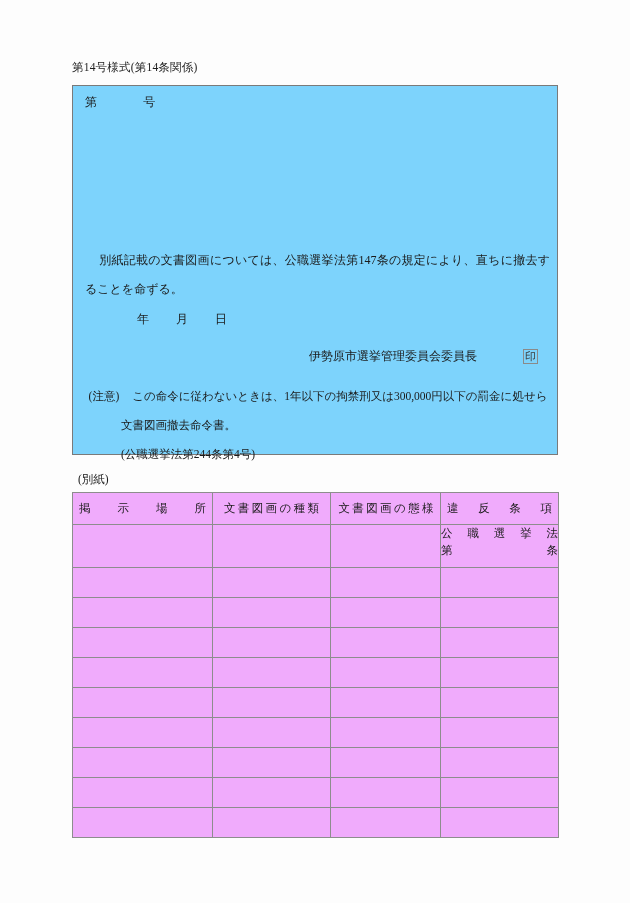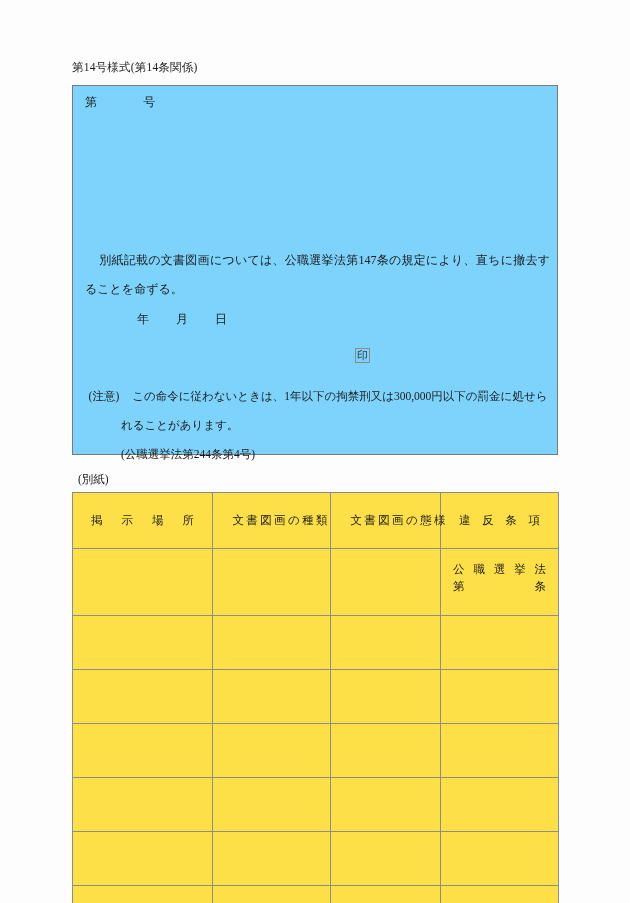--- a/index.html
+++ b/index.html
@@ -152,24 +152,24 @@
     top: 492px;
     width: 486px;
     border-collapse: collapse;
     table-layout: fixed;
     font-size: 11.5px;
     background: #fdfdfd;
   }
   .appendix-table td,
   .appendix-table th {
     border: 1px solid #8d8d8d;
-    padding: 12px;
+    padding: 0;
     vertical-align: top;
     font-weight: normal;
-    background: #fde047;
+    background: #f0abfc;
   }
   .appendix-table col.c1 { width: 140px; }
   .appendix-table col.c2 { width: 118px; }
   .appendix-table col.c3 { width: 110px; }
   .appendix-table col.c4 { width: 118px; }
 
   .appendix-table thead th {
     height: 31px;
     line-height: 31px;
     text-align: center;
@@ -221,26 +221,27 @@
 
 
 
     <div class="body-text"><span class="indent"></span><span>別紙記載の文書図画については、公職選挙法第147条の規定により、直ちに撤去することを命ずる。</span></div>
 
     <div class="date-line">
       <span>年</span><span class="sp"></span><span>月</span><span class="sp"></span><span>日</span>
     </div>
 
     <div class="signature">
+      <span>伊勢原市選挙管理委員会委員長</span>
       <span class="seal-box">印</span>
     </div>
 
     <div class="notice">
       <div class="n-head"><span>(注意)</span><span class="n-gap"></span><span>この命令に従わないときは、1年以下の拘禁刑又は300,000円以下の罰金に処せら</span></div>
-      <span class="n-sub">れることがあります。</span>
+      <span class="n-sub">文書図画撤去命令書。</span>
       <span class="n-sub">(公職選挙法第244条第4号)</span>
     </div>
 
   </div>
 
   <div class="appendix-label">(別紙)</div>
 
   <table class="appendix-table">
     <colgroup>
       <col class="c1">

